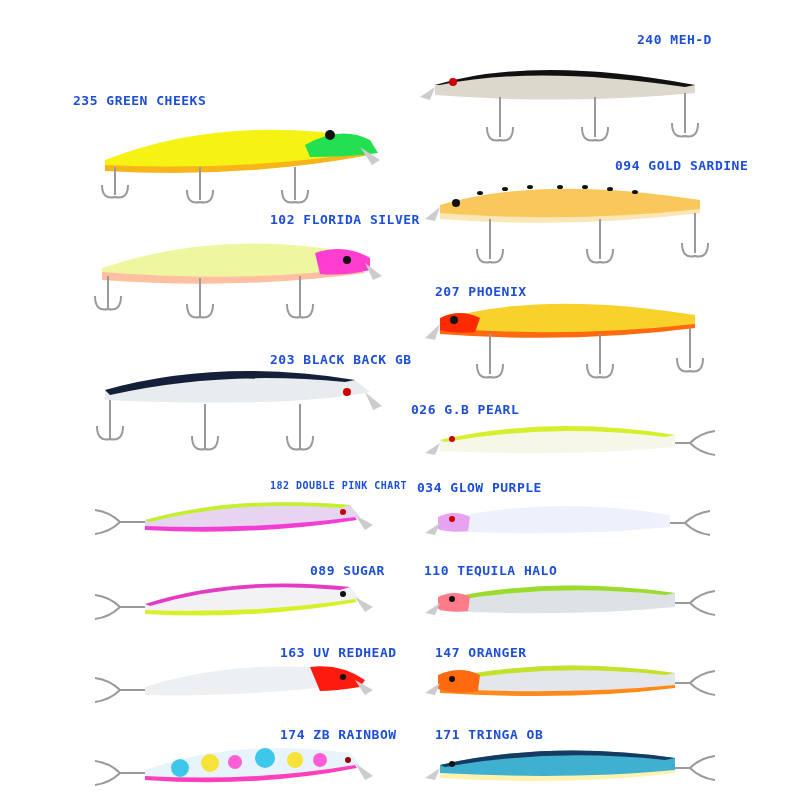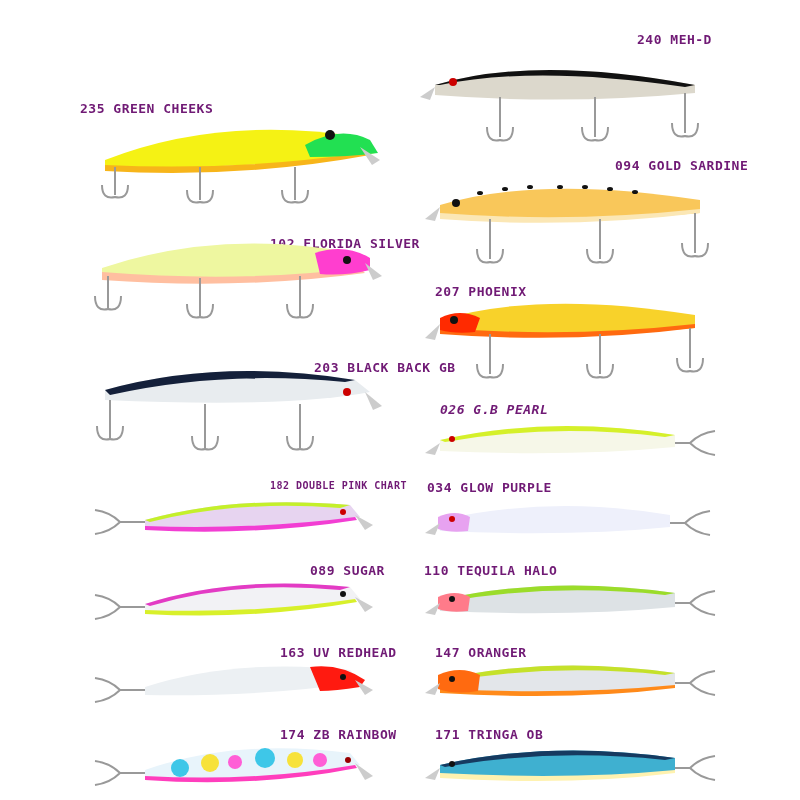--- a/index.html
+++ b/index.html
@@ -1,58 +1,58 @@
 <!DOCTYPE html>
 <html><head>
 <meta charset="utf-8">
 <style>
   html, body { margin: 0; padding: 0; background: #ffffff; }
   body { width: 800px; height: 800px; position: relative; overflow: hidden; font-family: "DejaVu Sans", sans-serif; }
   .lure { position: absolute; }
   .label {
     position: absolute; font-family: "DejaVu Sans Mono", monospace; font-weight: bold;
-    color: #701a75; white-space: nowrap; letter-spacing: 0.5px; text-transform: uppercase;
+    color: #1d4ed8; white-space: nowrap; letter-spacing: 0.5px; text-transform: uppercase;
   }
   .label.sm { font-size: 10px; }
   .label.md { font-size: 13px; }
   .label.lg { font-size: 13px; }
   svg { overflow: visible; }
 </style>
 </head>
 <body>
 
-<div class="label lg" style="left:80px;top:93px;margin-top:8px;">235 GREEN CHEEKS</div>
+<div class="label lg" style="left:73px;top:93px;">235 GREEN CHEEKS</div>
 <svg class="lure" style="left:90px;top:105px" width="300" height="110">
   <path d="M15 55 Q130 10 270 32 L285 48 Q200 62 15 64 Z" fill="#f5f214"></path>
   <path d="M15 60 Q150 66 270 48 L280 50 Q150 74 15 66 Z" fill="#f7b51a"></path>
   <path d="M215 40 Q250 20 280 35 L288 48 Q260 52 220 52 Z" fill="#22e052"></path>
   <circle cx="240" cy="30" r="5" fill="#111"></circle>
   <path d="M270 42 L290 55 L282 60 Z" fill="#ccc"></path>
   <g stroke="#999" stroke-width="2" fill="none">
     <path d="M25 62 L25 90 M12 80 Q12 95 25 92 Q38 95 38 80"></path>
     <path d="M110 62 L110 95 M97 85 Q97 100 110 97 Q123 100 123 85"></path>
     <path d="M205 62 L205 95 M192 85 Q192 100 205 97 Q218 100 218 85"></path>
   </g>
 </svg>
 
-<div class="label md" style="left:270px;top:236px;">102 FLORIDA SILVER</div>
+<div class="label md" style="left:270px;top:212px;">102 FLORIDA SILVER</div>
 <svg class="lure" style="left:90px;top:228px" width="300" height="110">
   <path d="M12 40 Q130 0 265 25 L280 38 Q200 55 12 48 Z" fill="#eef7a0"></path>
   <path d="M12 44 Q150 55 270 40 L275 45 Q150 62 12 52 Z" fill="#ffbfa0"></path>
   <path d="M225 25 Q255 15 280 30 L280 42 Q255 48 230 46 Z" fill="#ff3ecf"></path>
   <circle cx="257" cy="32" r="4" fill="#111"></circle>
   <path d="M275 35 L292 48 L283 52 Z" fill="#ccc"></path>
   <g stroke="#999" stroke-width="2" fill="none">
     <path d="M18 48 L18 80 M5 68 Q5 84 18 81 Q31 84 31 68"></path>
     <path d="M110 50 L110 88 M97 76 Q97 92 110 89 Q123 92 123 76"></path>
     <path d="M210 48 L210 88 M197 76 Q197 92 210 89 Q223 92 223 76"></path>
   </g>
 </svg>
 
-<div class="label md" style="left:270px;top:360px;margin-left:44px;">203 BLACK BACK GB</div>
+<div class="label md" style="left:270px;top:352px;">203 BLACK BACK GB</div>
 <svg class="lure" style="left:90px;top:360px" width="300" height="110">
   <path d="M15 30 Q130 -2 265 20 L280 32 Q200 48 15 40 Z" fill="#e8ecef"></path>
   <path d="M15 30 Q130 -2 265 20 L255 22 Q130 10 20 35 Z" fill="#14203a"></path>
   <circle cx="257" cy="32" r="4" fill="#c00"></circle>
   <path d="M275 32 L292 46 L283 50 Z" fill="#ccc"></path>
   <g stroke="#999" stroke-width="2" fill="none">
     <path d="M20 40 L20 78 M7 66 Q7 82 20 79 Q33 82 33 66"></path>
     <path d="M115 44 L115 88 M102 76 Q102 92 115 89 Q128 92 128 76"></path>
     <path d="M210 44 L210 88 M197 76 Q197 92 210 89 Q223 92 223 76"></path>
   </g>
@@ -152,32 +152,32 @@
   <path d="M20 28 Q40 18 60 28 L55 42 Q35 44 20 40 Z" fill="#ff2a00"></path>
   <circle cx="34" cy="30" r="4" fill="#111"></circle>
   <path d="M20 34 L5 48 L15 50 Z" fill="#ccc"></path>
   <g stroke="#999" stroke-width="2" fill="none">
     <path d="M70 44 L70 84 M57 74 Q57 90 70 87 Q83 90 83 74"></path>
     <path d="M180 44 L180 84 M167 74 Q167 90 180 87 Q193 90 193 74"></path>
     <path d="M270 38 L270 78 M257 68 Q257 84 270 81 Q283 84 283 68"></path>
   </g>
 </svg>
 
-<div class="label md" style="left:440px;top:402px;font-style:italic;">026 G.B PEARL</div>
+<div class="label md" style="left:411px;top:402px;">026 G.B PEARL</div>
 <svg class="lure" style="left:420px;top:415px" width="300" height="55">
   <path d="M20 25 Q130 0 255 20 L255 32 Q150 42 20 36 Z" fill="#f6f7e8"></path>
   <path d="M20 25 Q130 0 255 20 L245 22 Q130 8 25 27 Z" fill="#d5f02a"></path>
   <circle cx="32" cy="24" r="3" fill="#c00"></circle>
   <path d="M20 28 L5 38 L15 40 Z" fill="#ccc"></path>
   <g stroke="#999" stroke-width="2" fill="none">
     <path d="M255 28 L270 28 M295 16 Q280 18 270 28 Q280 38 295 40"></path>
   </g>
 </svg>
 
-<div class="label md" style="left:427px;top:480px;">034 GLOW PURPLE</div>
+<div class="label md" style="left:417px;top:480px;">034 GLOW PURPLE</div>
 <svg class="lure" style="left:420px;top:495px" width="300" height="55">
   <path d="M20 25 Q130 0 250 20 L250 32 Q150 42 20 36 Z" fill="#eef0fb"></path>
   <path d="M18 22 Q35 14 50 22 L48 36 Q30 38 18 34 Z" fill="#e7a2f0"></path>
   <circle cx="32" cy="24" r="3" fill="#c00"></circle>
   <path d="M20 28 L5 38 L15 40 Z" fill="#ccc"></path>
   <g stroke="#999" stroke-width="2" fill="none">
     <path d="M250 28 L265 28 M290 16 Q275 18 265 28 Q275 38 290 40"></path>
   </g>
 </svg>
 

